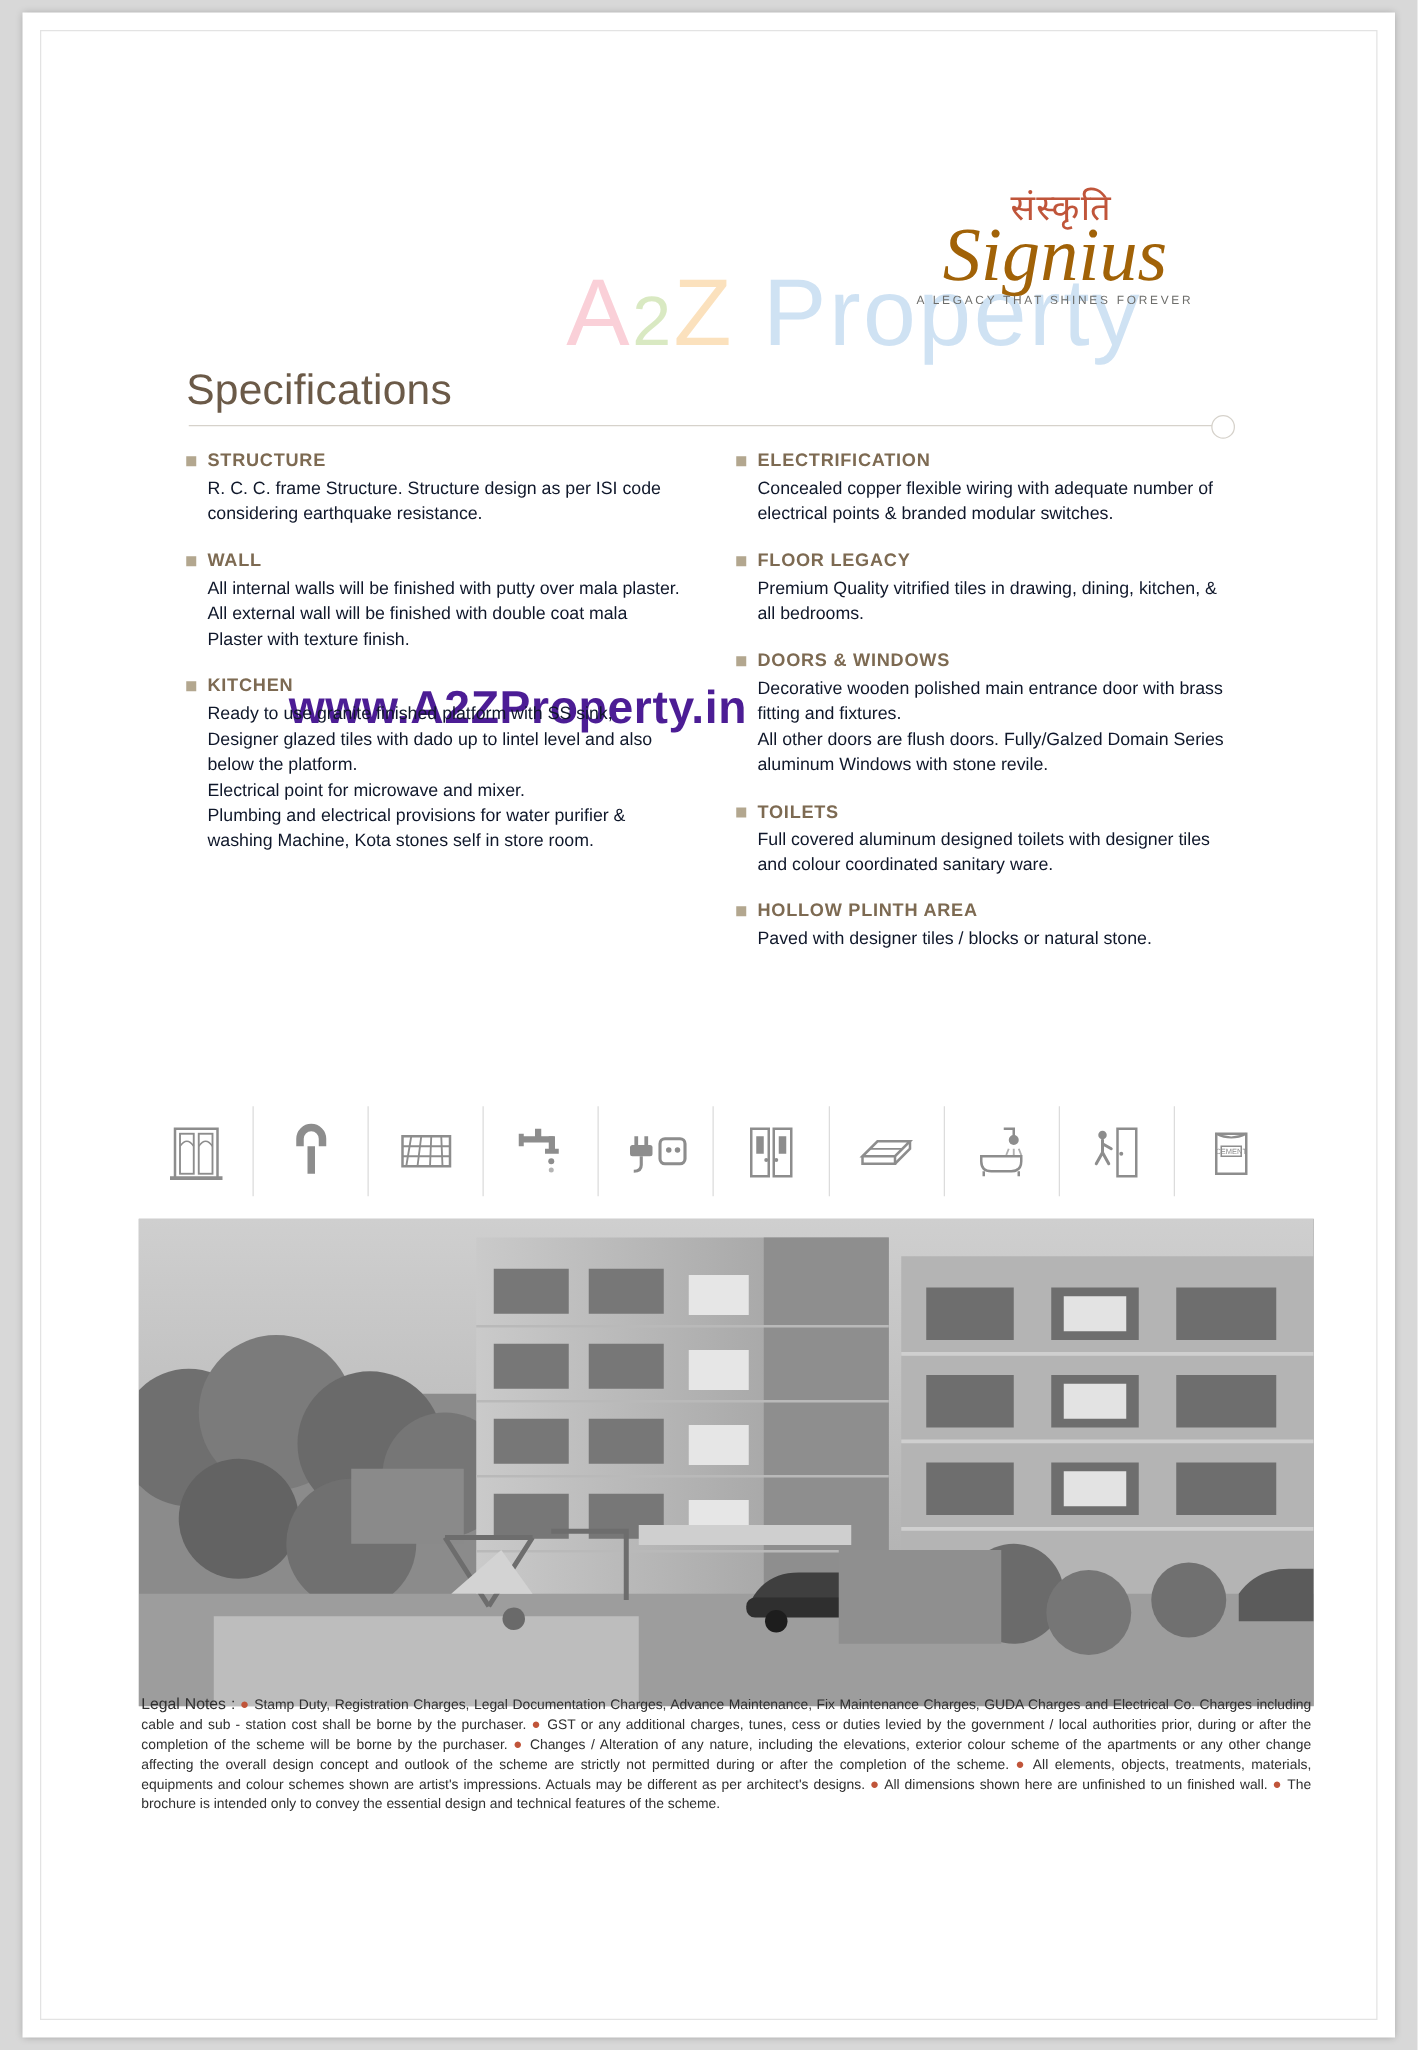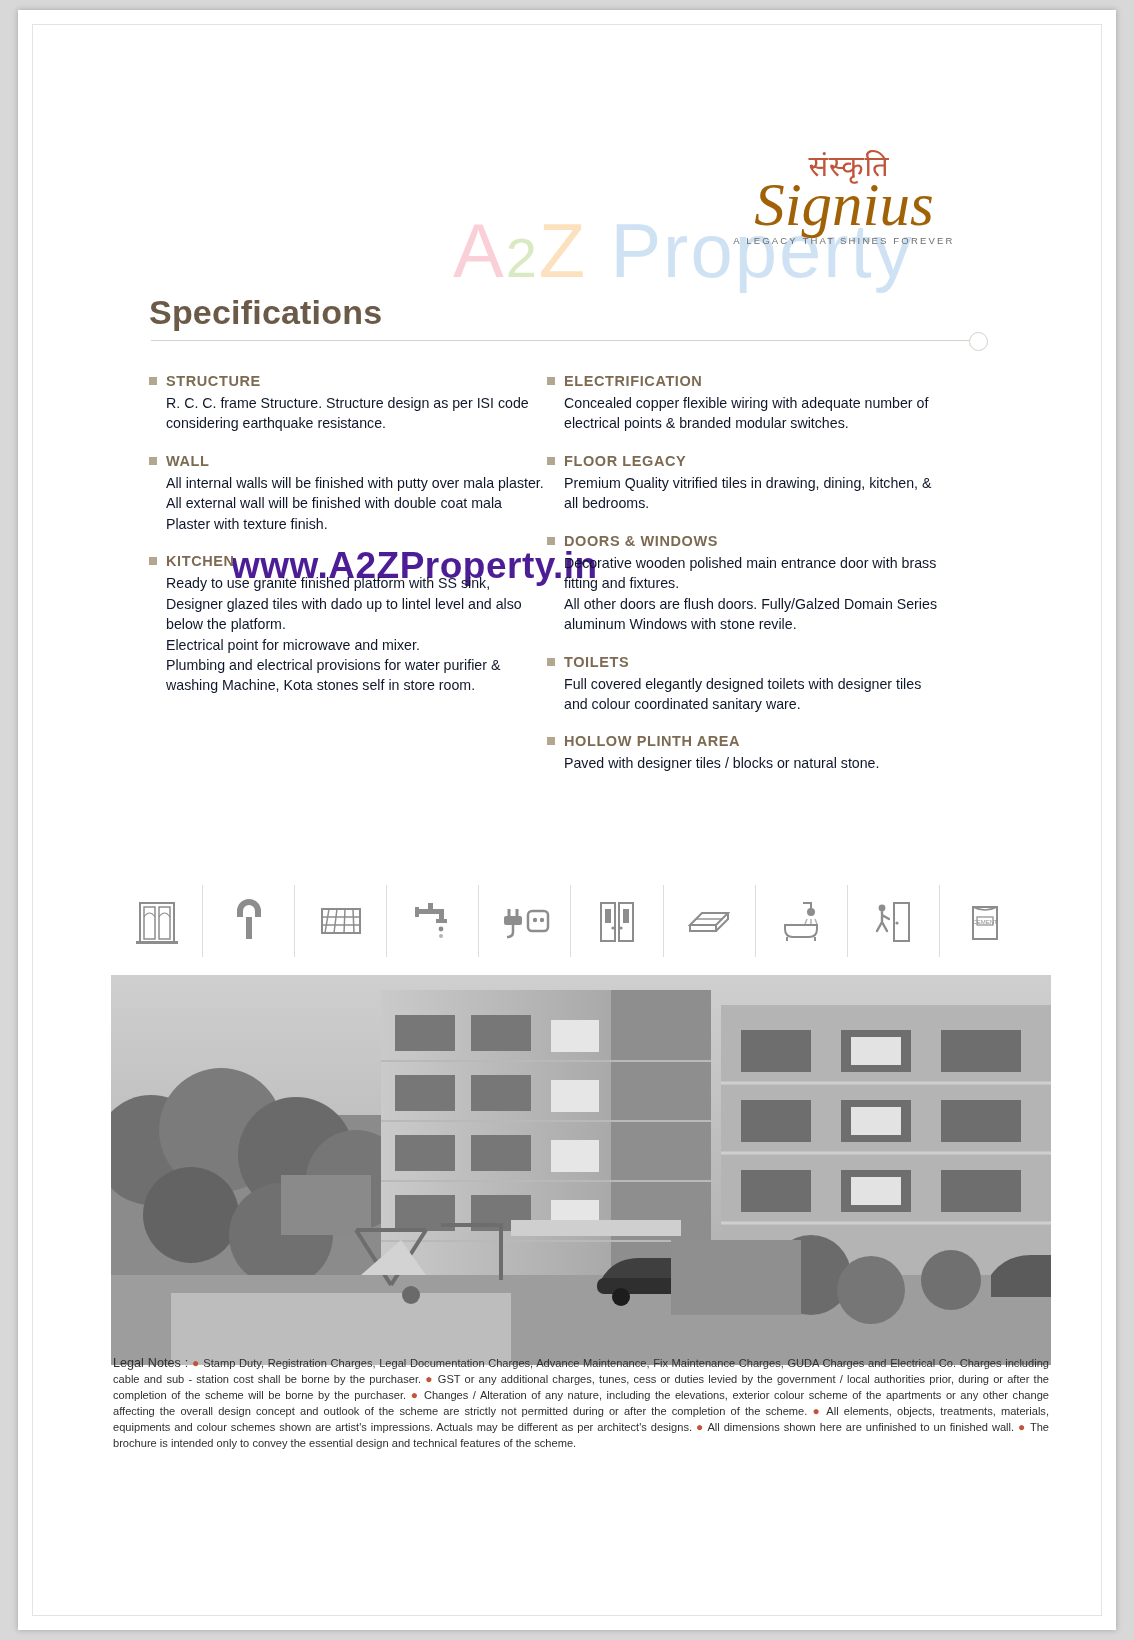--- a/index.html
+++ b/index.html
@@ -89,21 +89,21 @@
     color: #6d6d6a;
     margin-top: 2px;
   }
 
   
   .heading {
     position: absolute;
     left: 116px;
     top: 268px;
     font-size: 34px;
-    font-weight: bold;
+    font-weight: normal;
     color: #6b5a48;
     letter-spacing: 0.2px;
   }
   .heading-rule {
     position: absolute;
     left: 118px;
     top: 315px;
     width: 828px;
     height: 1px;
     background: #d6d2cb;
@@ -117,23 +117,24 @@
     height: 17px;
     border: 1px solid #d6d2cb;
     border-radius: 50%;
     background: #fff;
   }
 
   
   .cols {
     position: absolute;
     left: 116px;
-    top: 348px;
+    top: 336px;
     width: 840px;
     display: flex;
+    gap: 42px;
   }
   .col { width: 398px; }
   .spec { margin-bottom: 19px; }
   .spec-head {
     display: flex;
     align-items: center;
     gap: 9px;
     margin-bottom: 4px;
   }
   .bullet {
@@ -273,21 +274,21 @@
             <span class="spec-title">DOORS &amp; WINDOWS</span>
           </div>
           <div class="spec-body">Decorative wooden polished main entrance door with brass fitting and fixtures.
 All other doors are flush doors.  Fully/Galzed Domain Series aluminum  Windows with stone revile.</div>
         </div>
         <div class="spec">
           <div class="spec-head">
             <span class="bullet"></span>
             <span class="spec-title">TOILETS</span>
           </div>
-          <div class="spec-body">Full covered  elegantly designed toilets with designer tiles and colour coordinated sanitary ware.</div>
+          <div class="spec-body">Full covered  aluminum designed toilets with designer tiles and colour coordinated sanitary ware.</div>
         </div>
         <div class="spec">
           <div class="spec-head">
             <span class="bullet"></span>
             <span class="spec-title">HOLLOW PLINTH  AREA</span>
           </div>
           <div class="spec-body">Paved with designer tiles / blocks or natural stone.</div>
         </div>
       </div>
     </div>

